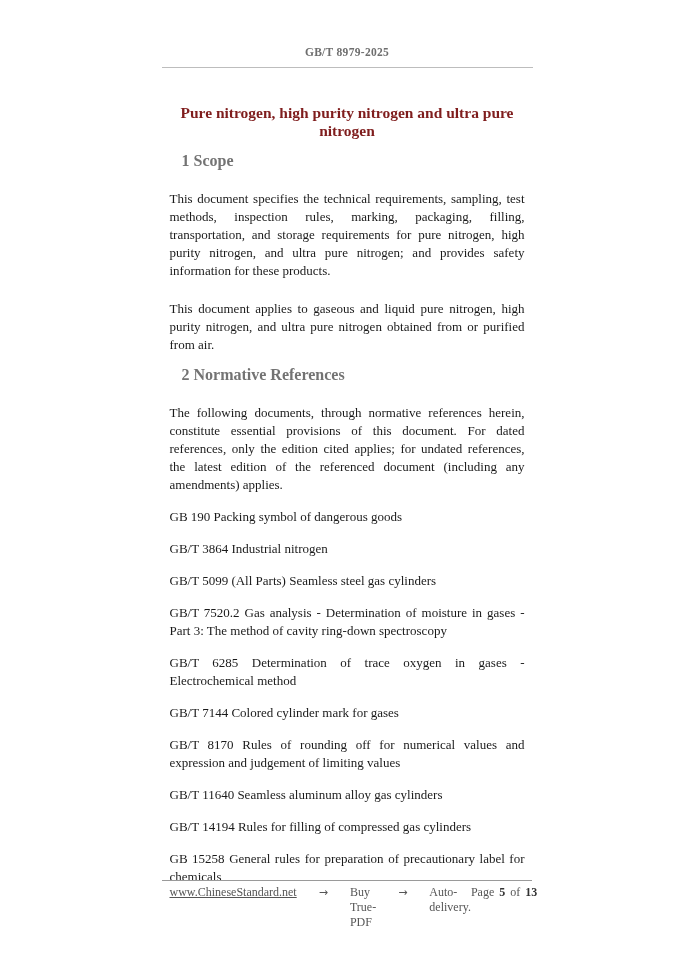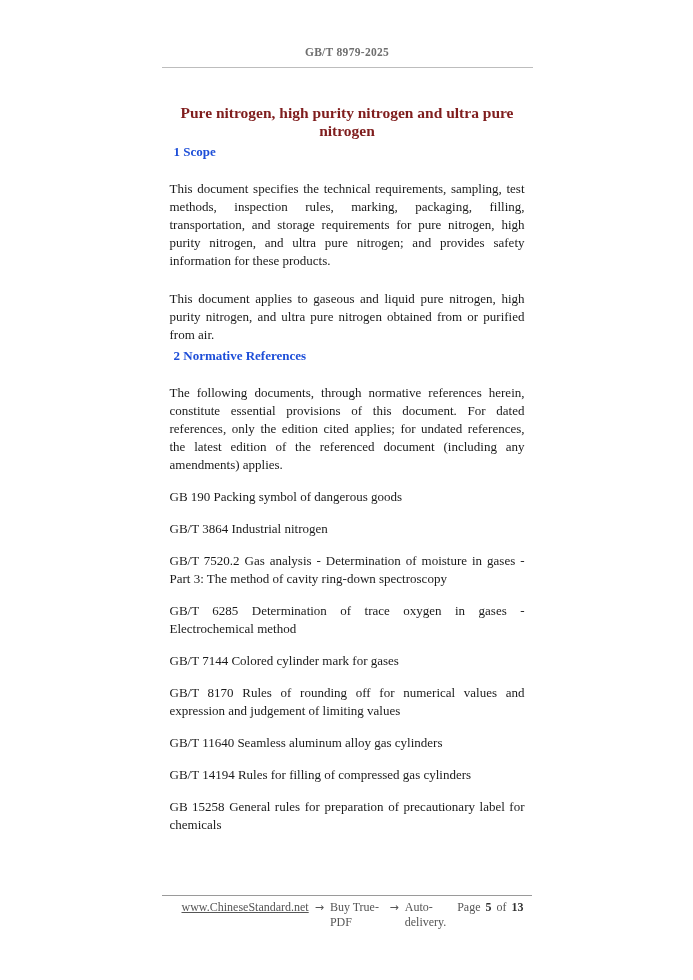--- a/index.html
+++ b/index.html
@@ -30,24 +30,24 @@
 
   .doc-title {
     margin: 36px 0 0 0;
     font-size: 15.5px;
     font-weight: bold;
     text-align: center;
     color: #7f1d1d;
   }
 
   h2.section-heading {
-    margin: 4px;
-    font-size: 13px;
+    margin: 12px;
+    font-size: 16px;
     font-weight: bold;
-    color: #1d4ed8;
+    color: #737373;
   }
   .heading-scope { margin-top: 44px; }
   .heading-refs  { margin-top: 28px; }
 
   p.para {
     margin: 20px 0 0 0;
     font-size: 13px;
     line-height: 18px;
     text-align: justify;
     font-family: Liberation Serif, serif;
@@ -72,21 +72,21 @@
   }
   .footer-row {
     display: flex;
     justify-content: space-between;
     align-items: baseline;
     margin-top: 4px;
     padding: 0 8px;
     font-size: 12px;
     color: #555555;
   }
-  .footer-left { display: flex; align-items: baseline; gap: 6px; margin-left: 12px; }
+  .footer-left { display: flex; align-items: baseline; gap: 22px; }
   .footer-right { display: flex; align-items: center; gap: 5px; }
   .footer-link {
     color: #555555;
     text-decoration: underline;
     cursor: pointer;
   }
   .arrow { color: #555555; font-family: "DejaVu Sans", sans-serif; font-size: 11px; }
   .num { font-weight: bold; color: #333333; }
 </style>
 </head>
@@ -107,20 +107,21 @@
       <p class="para">This document specifies the technical requirements, sampling, test methods, inspection rules, marking, packaging, filling, transportation, and storage requirements for pure nitrogen, high purity nitrogen, and ultra pure nitrogen; and provides safety information for these products.</p>
       <p class="para">This document applies to gaseous and liquid pure nitrogen, high purity nitrogen, and ultra pure nitrogen obtained from or purified from air.</p>
     </section>
 
     <section>
       <h2 class="section-heading heading-refs">2 Normative References</h2>
       <p class="para">The following documents, through normative references herein, constitute essential provisions of this document. For dated references, only the edition cited applies; for undated references, the latest edition of the referenced document (including any amendments) applies.</p>
 
       <p class="ref">GB 190 Packing symbol of dangerous goods</p>
       <p class="ref">GB/T 3864 Industrial nitrogen</p>
+      <p class="ref">GB/T 5099 (All Parts) Seamless steel gas cylinders</p>
       <p class="ref">GB/T 7520.2 Gas analysis - Determination of moisture in gases - Part 3: The method of cavity ring-down spectroscopy</p>
       <p class="ref">GB/T 6285 Determination of trace oxygen in gases - Electrochemical method</p>
       <p class="ref">GB/T 7144 Colored cylinder mark for gases</p>
       <p class="ref">GB/T 8170 Rules of rounding off for numerical values and expression and judgement of limiting values</p>
       <p class="ref">GB/T 11640 Seamless aluminum alloy gas cylinders</p>
       <p class="ref">GB/T 14194 Rules for filling of compressed gas cylinders</p>
       <p class="ref">GB 15258 General rules for preparation of precautionary label for chemicals</p>
     </section>
 
   </div>

